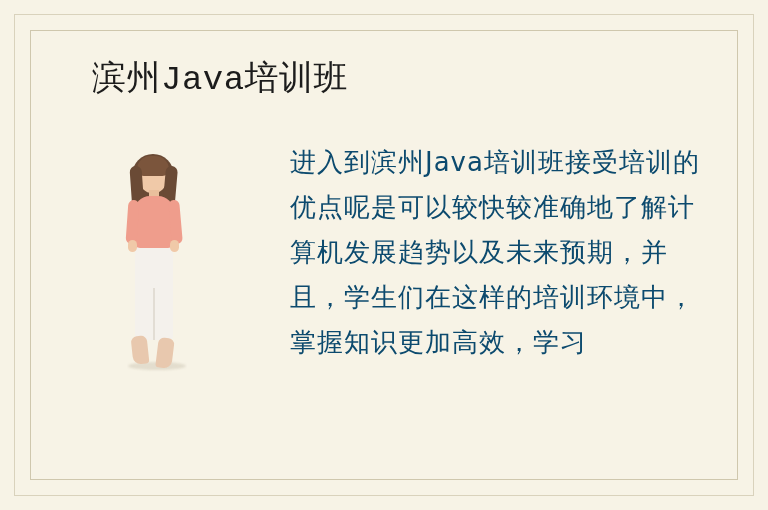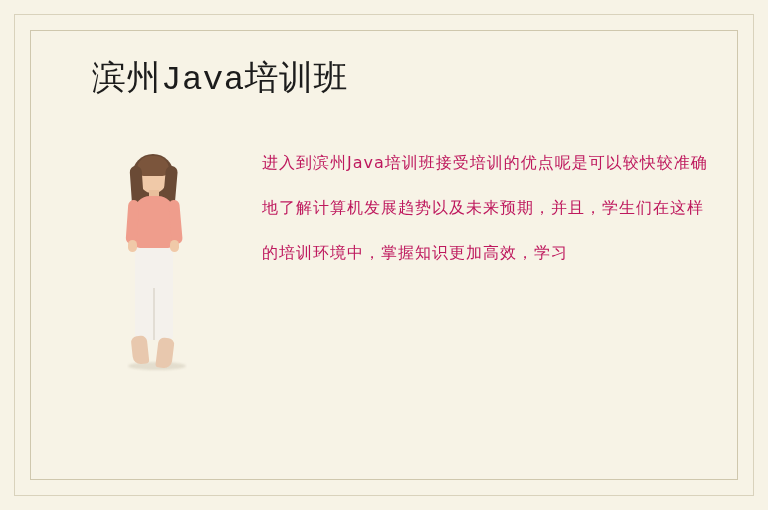--- a/index.html
+++ b/index.html
@@ -180,25 +180,25 @@
   .fig-shadow {
     position: absolute;
     left: 30px; top: 214px;
     width: 58px; height: 8px;
     background: rgba(190,180,160,0.35);
     border-radius: 50%;
     filter: blur(1px);
   }
   .body-text {
     flex: 1;
-    margin-left: 34px;
+    margin-left: 62px;
     font-family: "DejaVu Sans", "Liberation Sans", sans-serif;
-    font-size: 16px;
+    font-size: 26px;
     line-height: 45px;
-    color: #be185d;
+    color: #0c4a6e;
     letter-spacing: 1px;
     text-align: left;
   }
 </style>
 </head>
 <body>
 
 <div class="card">
 
   <div class="frame-outer"></div>

